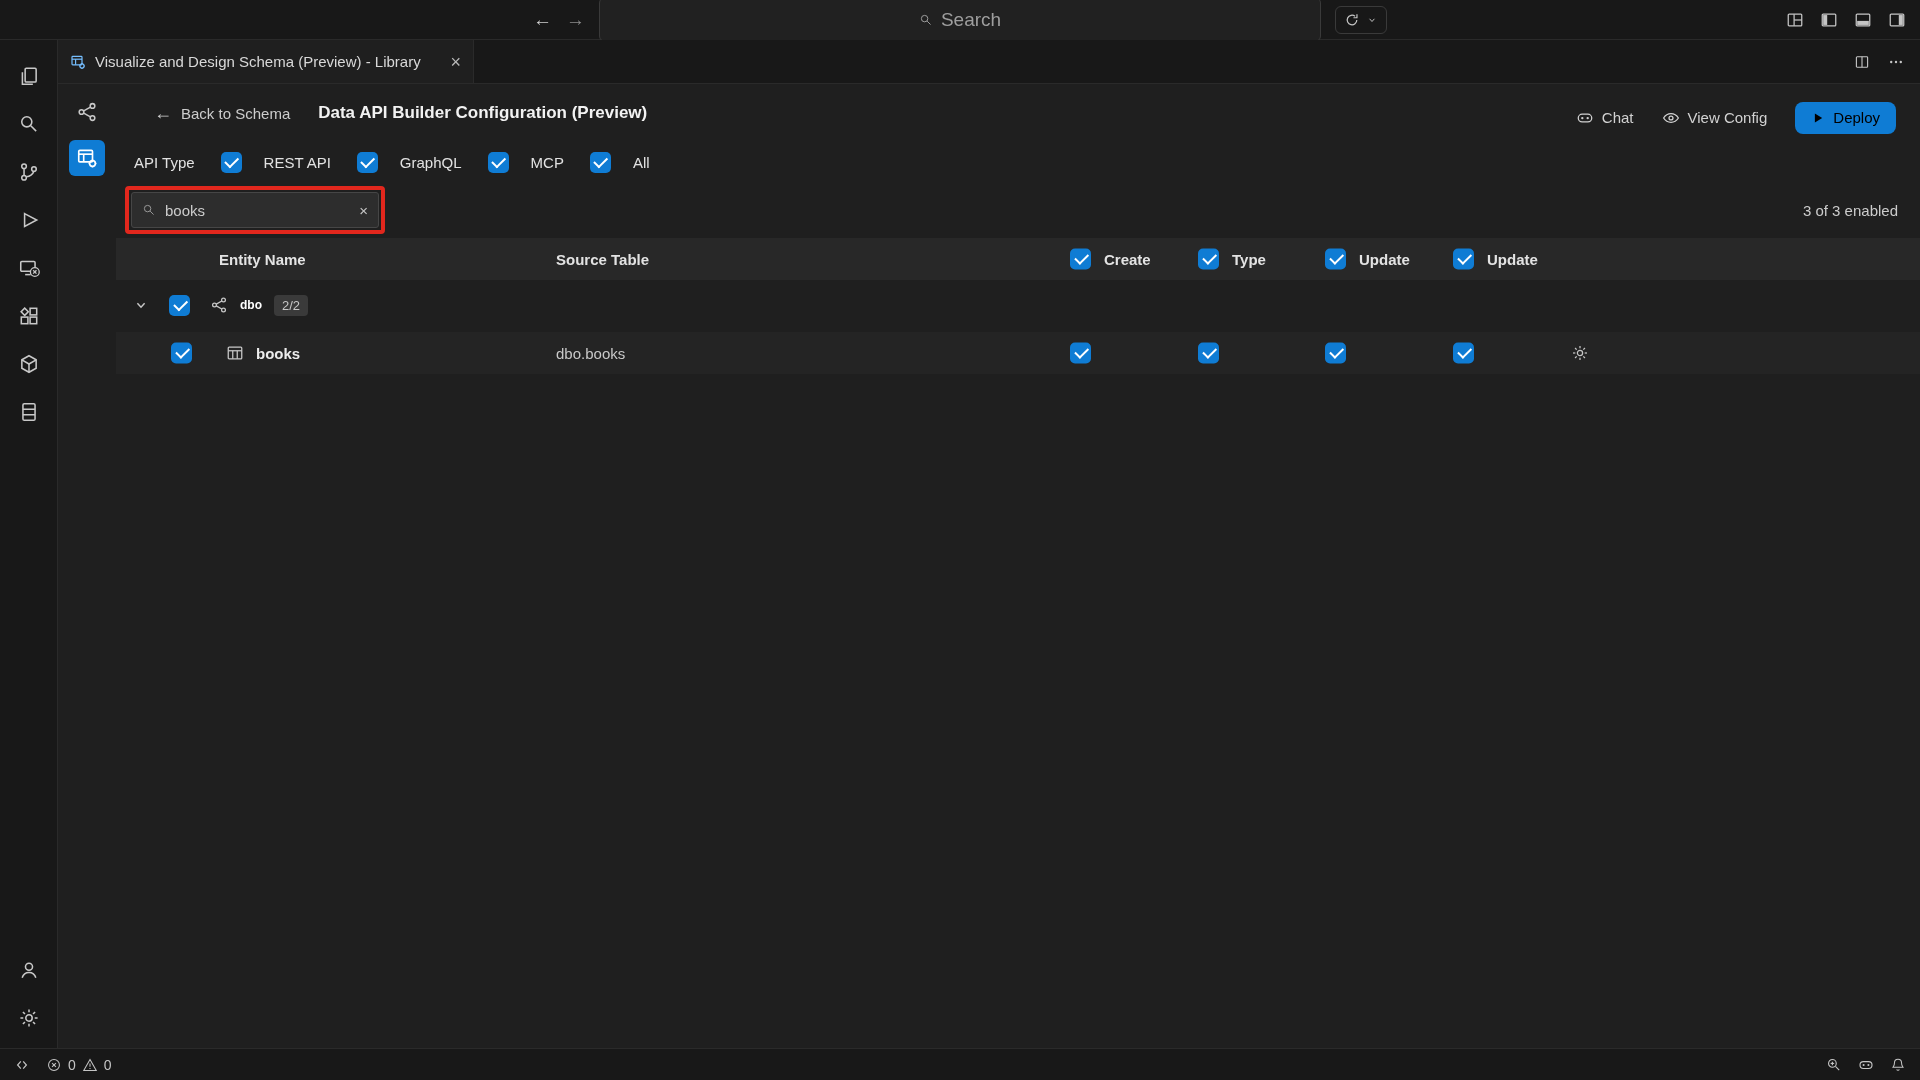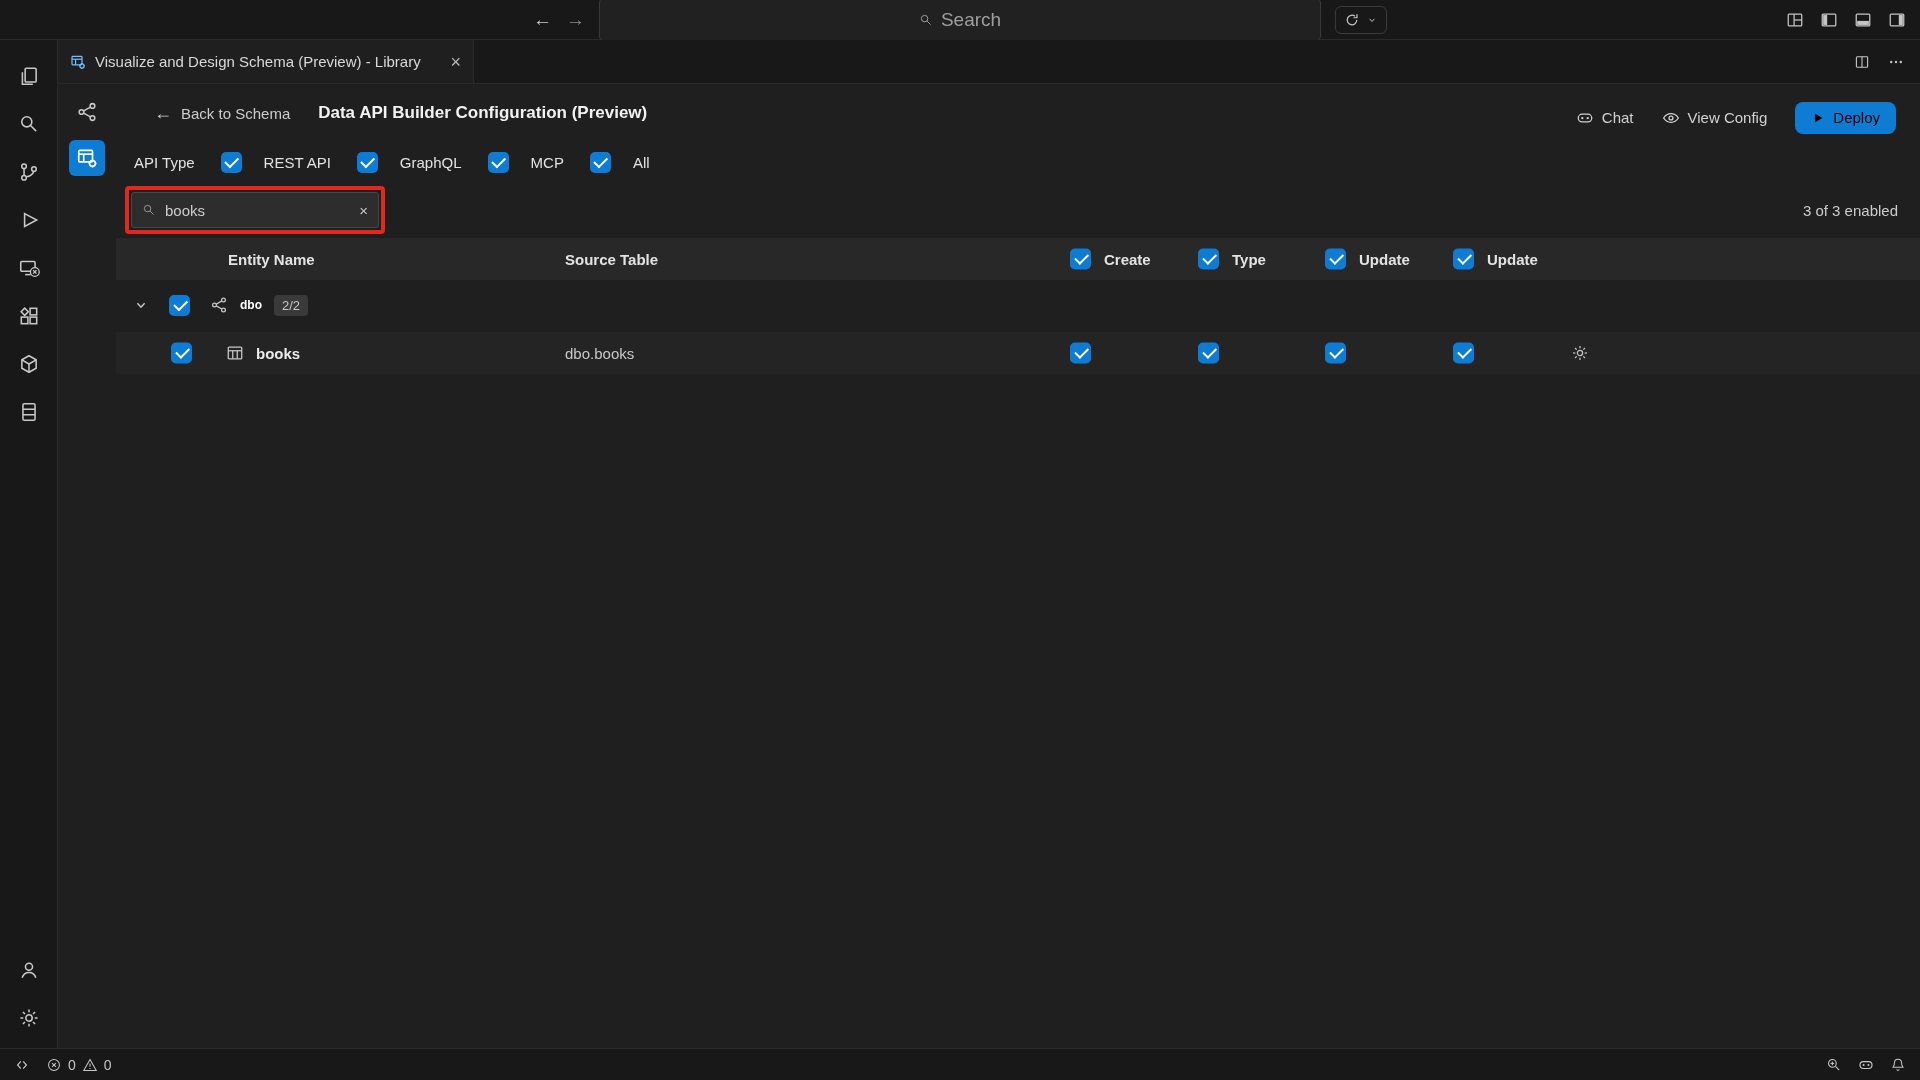--- a/index.html
+++ b/index.html
@@ -76,21 +76,21 @@
     border-radius:3px; display:flex; align-items:center; padding:0 10px; gap:9px;
     color:#cccccc; font-size:15px; }
   .search-x{ margin-left:auto; color:#c5c5c5; }
   .annotation{ position:absolute; inset:-6px; border:4px solid var(--red); border-radius:4px;
     pointer-events:none; }
   .summary{ margin-left:auto; color:#cccccc; font-size:15px; }
 
   .pos{ position:absolute; top:50%; transform:translateY(-50%); }
   .table-header{ height:42px; background:var(--head); position:relative; flex:none;
     font-size:15px; color:#e3e3e3; font-weight:600; }
-  .c-entity{ left:112px; } .c-source{ left:449px; }
+  .c-entity{ left:103px; } .c-source{ left:440px; }
   .col-cb1{ left:954px; } .col-cb2{ left:1082px; } .col-cb3{ left:1209px; } .col-cb4{ left:1337px; }
   .col-lb1{ left:988px; } .col-lb2{ left:1116px; } .col-lb3{ left:1243px; } .col-lb4{ left:1371px; }
   .col-gear{ left:1455px; color:#c5c5c5; }
 
   .group-row{ height:50px; display:flex; align-items:center; flex:none; }
   .group-chevron{ margin-left:16px; color:#c8c8c8; }
   .group-cb{ margin-left:19px; }
   .group-icon{ margin-left:20px; color:#c8c8c8; }
   .group-name{ margin-left:12px; font-size:12px; font-weight:bold; color:#ffffff; }
   .group-badge{ margin-left:12px; background:#3a3a3a; border-radius:4px; padding:3px 8px;

